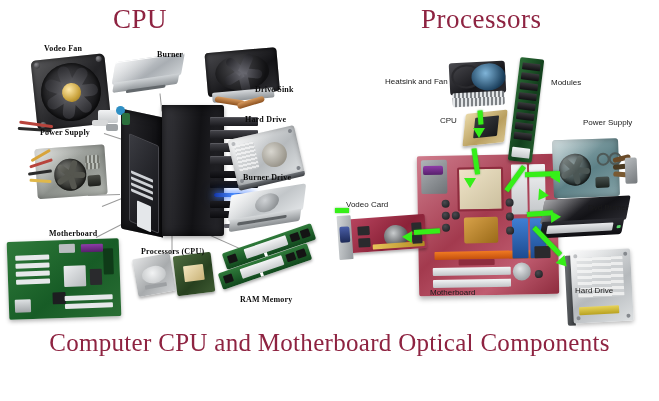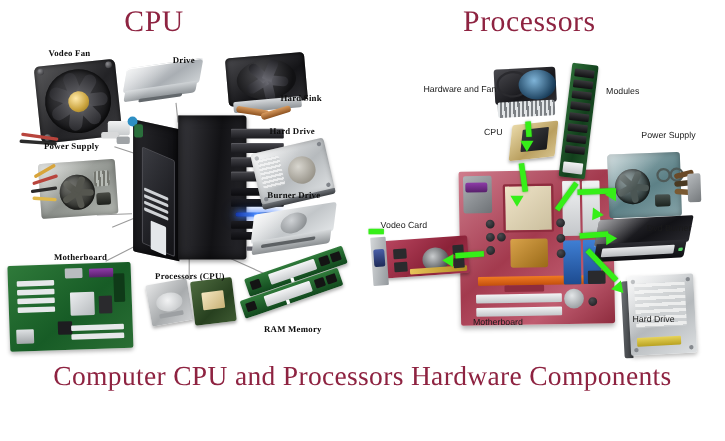--- a/index.html
+++ b/index.html
@@ -455,22 +455,22 @@
     <div class="ram" style="left:-4px;top:22px;transform:rotate(-19deg);">
       <div class="ram-lab"></div>
       <div class="ram-chip" style="left:4px;"></div>
       <div class="ram-chip" style="left:70px;"></div>
       <div class="ram-chip" style="left:81px;"></div>
       <div class="ram-notch" style="left:40px;"></div>
     </div>
   </div>
 
   <div class="lbl lbl-l" style="left:44px;top:44px;">Vodeo Fan</div>
-  <div class="lbl lbl-l" style="left:157px;top:50px;">Drive</div>
-  <div class="lbl lbl-l" style="left:255px;top:85px;">Hard Sink</div>
+  <div class="lbl lbl-l" style="left:157px;top:50px;">Burner</div>
+  <div class="lbl lbl-l" style="left:255px;top:85px;">Drive Sink</div>
   <div class="lbl lbl-l" style="left:245px;top:115px;">Hard Drive</div>
   <div class="lbl lbl-l" style="left:243px;top:173px;">Burner Drive</div>
   <div class="lbl lbl-l" style="left:40px;top:128px;">Power Supply</div>
   <div class="lbl lbl-l" style="left:49px;top:229px;">Motherboard</div>
   <div class="lbl lbl-l" style="left:141px;top:247px;">Processors (CPU)</div>
   <div class="lbl lbl-l" style="left:240px;top:295px;">RAM Memory</div>
 
   <div class="part" id="r-mb">
     <div class="rmb-pcb">
       <div class="rmb-io"></div>
@@ -601,24 +601,24 @@
   <div class="ghead" style="left:412px;top:231px;transform:rotate(182deg);"></div>
 
   <div class="garrow" style="left:527px;top:212px;width:26px;transform:rotate(-4deg);"></div>
   <div class="ghead" style="left:551px;top:211px;transform:rotate(-2deg);"></div>
 
   <div class="garrow" style="left:534px;top:225px;width:38px;transform:rotate(46deg);"></div>
   <div class="ghead" style="left:560px;top:253px;transform:rotate(48deg);"></div>
 
   <div class="garrow" style="left:335px;top:208px;width:14px;transform:rotate(0deg);"></div>
 
-  <div class="lbl lbl-r" style="left:385px;top:77px;">Hardware and Fan</div>
+  <div class="lbl lbl-r" style="left:385px;top:77px;">Heatsink and Fan</div>
   <div class="lbl lbl-r" style="left:551px;top:78px;">Modules</div>
   <div class="lbl lbl-r" style="left:583px;top:118px;">Power Supply</div>
   <div class="lbl lbl-r" style="left:440px;top:116px;">CPU</div>
   <div class="lbl lbl-r" style="left:346px;top:200px;">Vodeo Card</div>
   <div class="lbl lbl-r" style="left:588px;top:203px;">Dvd Burner</div>
   <div class="lbl lbl-r" style="left:430px;top:288px;">Motherboard</div>
   <div class="lbl lbl-r" style="left:575px;top:286px;">Hard Drive</div>
 
-  <div id="caption">Computer CPU and Processors Hardware Components</div>
+  <div id="caption">Computer CPU and Motherboard Optical Components</div>
 
 </div>
 
 </body></html>

